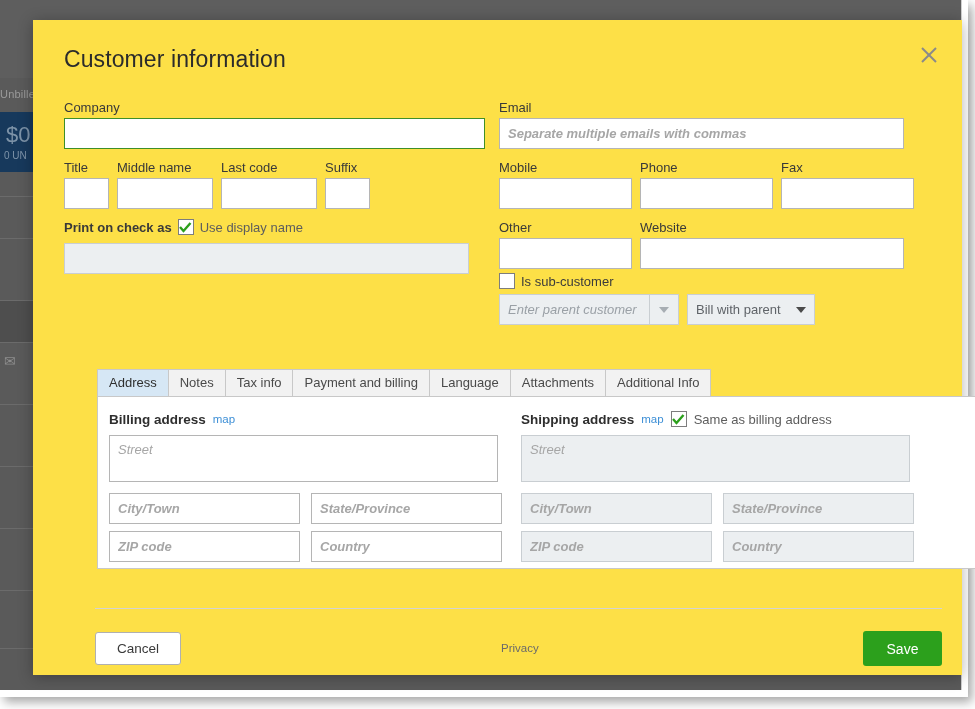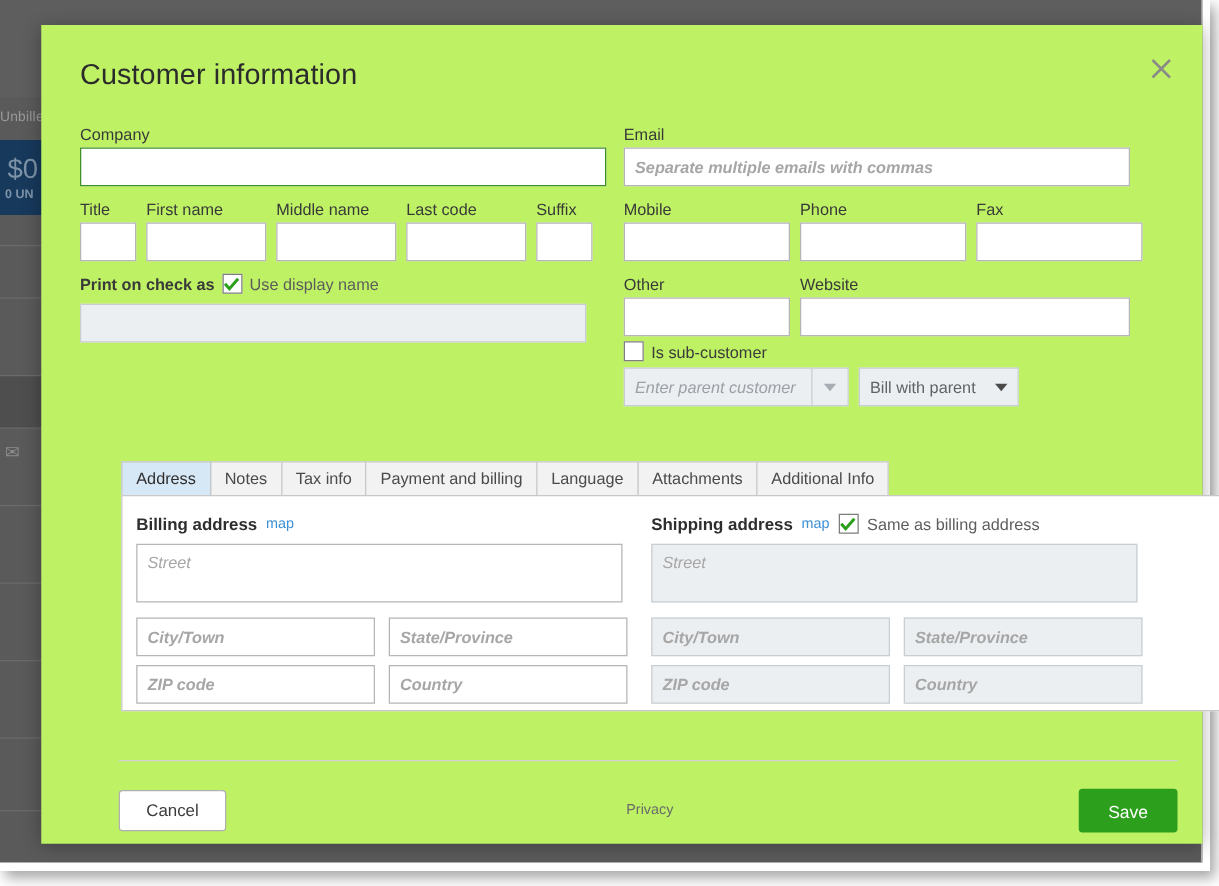--- a/index.html
+++ b/index.html
@@ -35,21 +35,21 @@
   .bg-card-blue {
     position: absolute; left: 0; top: 112px; width: 36px; height: 60px;
     background: #17395c;
   }
   .bg-card-blue .amt {
     position: absolute; left: 6px; top: 10px;
     font-size: 22px; color: #7d93a8;
   }
   .bg-card-blue .sub {
     position: absolute; left: 4px; top: 38px;
-    font-size: 10px; color: #7d93a8; white-space: nowrap; font-weight: bold;
+    font-size: 10px; color: #7d93a8; white-space: nowrap;
   }
   .bg-card-green {
     position: absolute; right: 14px; top: 112px; width: 28px; height: 60px;
     background: #2e4208;
     border-right: 3px solid #88b33a;
   }
   .bg-card-green .sub {
     position: absolute; left: 0px; top: 38px;
     font-size: 10px; color: #6f7d5c; white-space: nowrap;
   }
@@ -70,21 +70,21 @@
     box-shadow: 4px 5px 10px rgba(0,0,0,.35);
     pointer-events: none;
   }
 
   
   #modal {
     position: absolute;
     left: 33px; top: 20px;
     width: 929px;
     height: 655px;
-    background: #bef264;
+    background: #fde047;
     box-sizing: border-box;
     box-shadow: 0 2px 14px rgba(0,0,0,.3);
     padding-left: 12px;
   }
   #modal-title {
     position: absolute; left: 31px; top: 26px;
     font-size: 23px; color: #2b2b2b; font-weight: 400;
     letter-spacing: .1px;
   }
   #close-btn {
@@ -329,24 +329,20 @@
         <label class="lbl">Company</label>
         <input class="inp w-company focused" type="text" autofocus="" placeholder="" style="">
       </div>
 
       <div class="fieldrow" style="margin-top:11px;">
         <div class="field">
           <label class="lbl">Title</label>
           <input class="inp w-title" type="text" style="">
         </div>
         <div class="field">
-          <label class="lbl">First name</label>
-          <input class="inp w-first" type="text" style="">
-        </div>
-        <div class="field">
           <label class="lbl">Middle name</label>
           <input class="inp w-middle" type="text" style="">
         </div>
         <div class="field">
           <label class="lbl">Last code</label>
           <input class="inp w-last" type="text" style="">
         </div>
         <div class="field">
           <label class="lbl">Suffix</label>
           <input class="inp w-suffix" type="text" style="">

